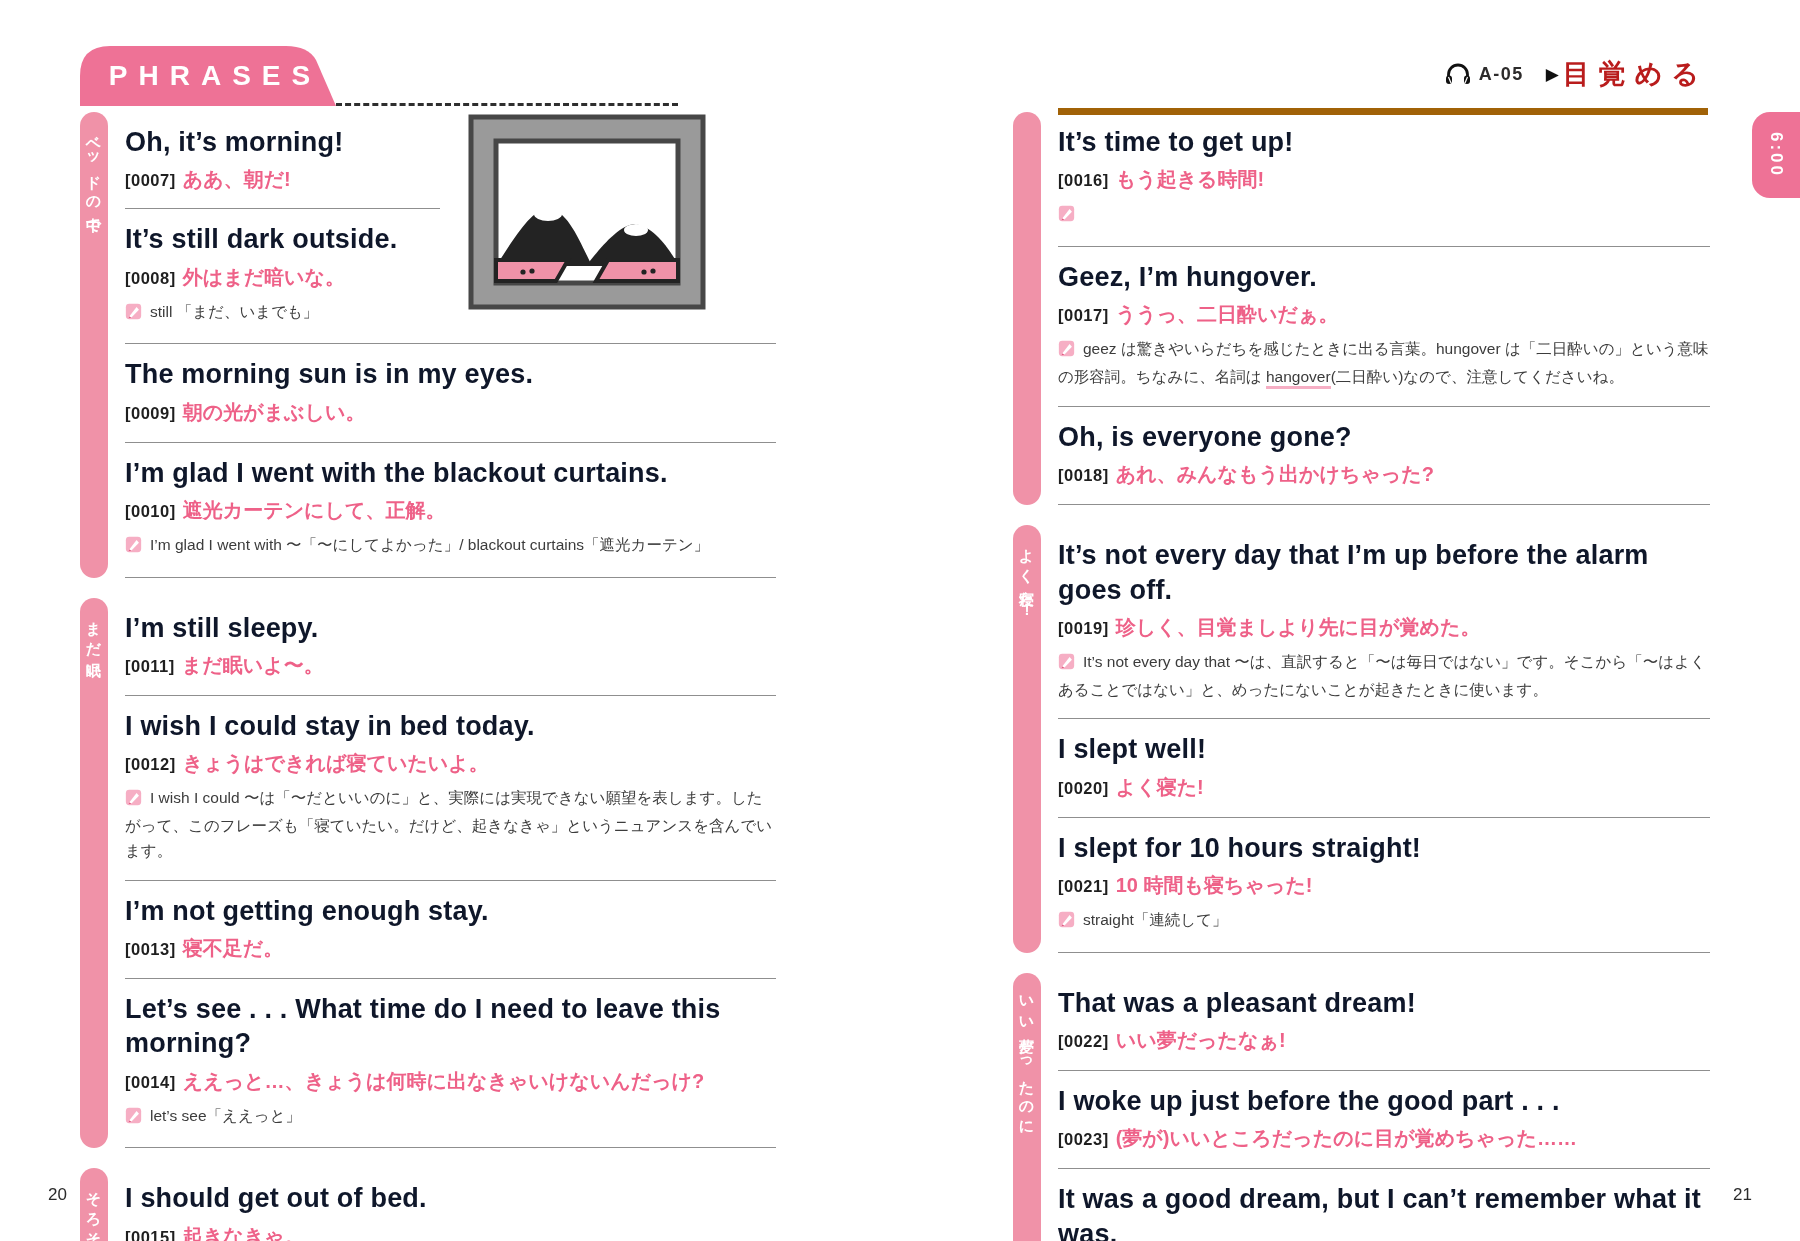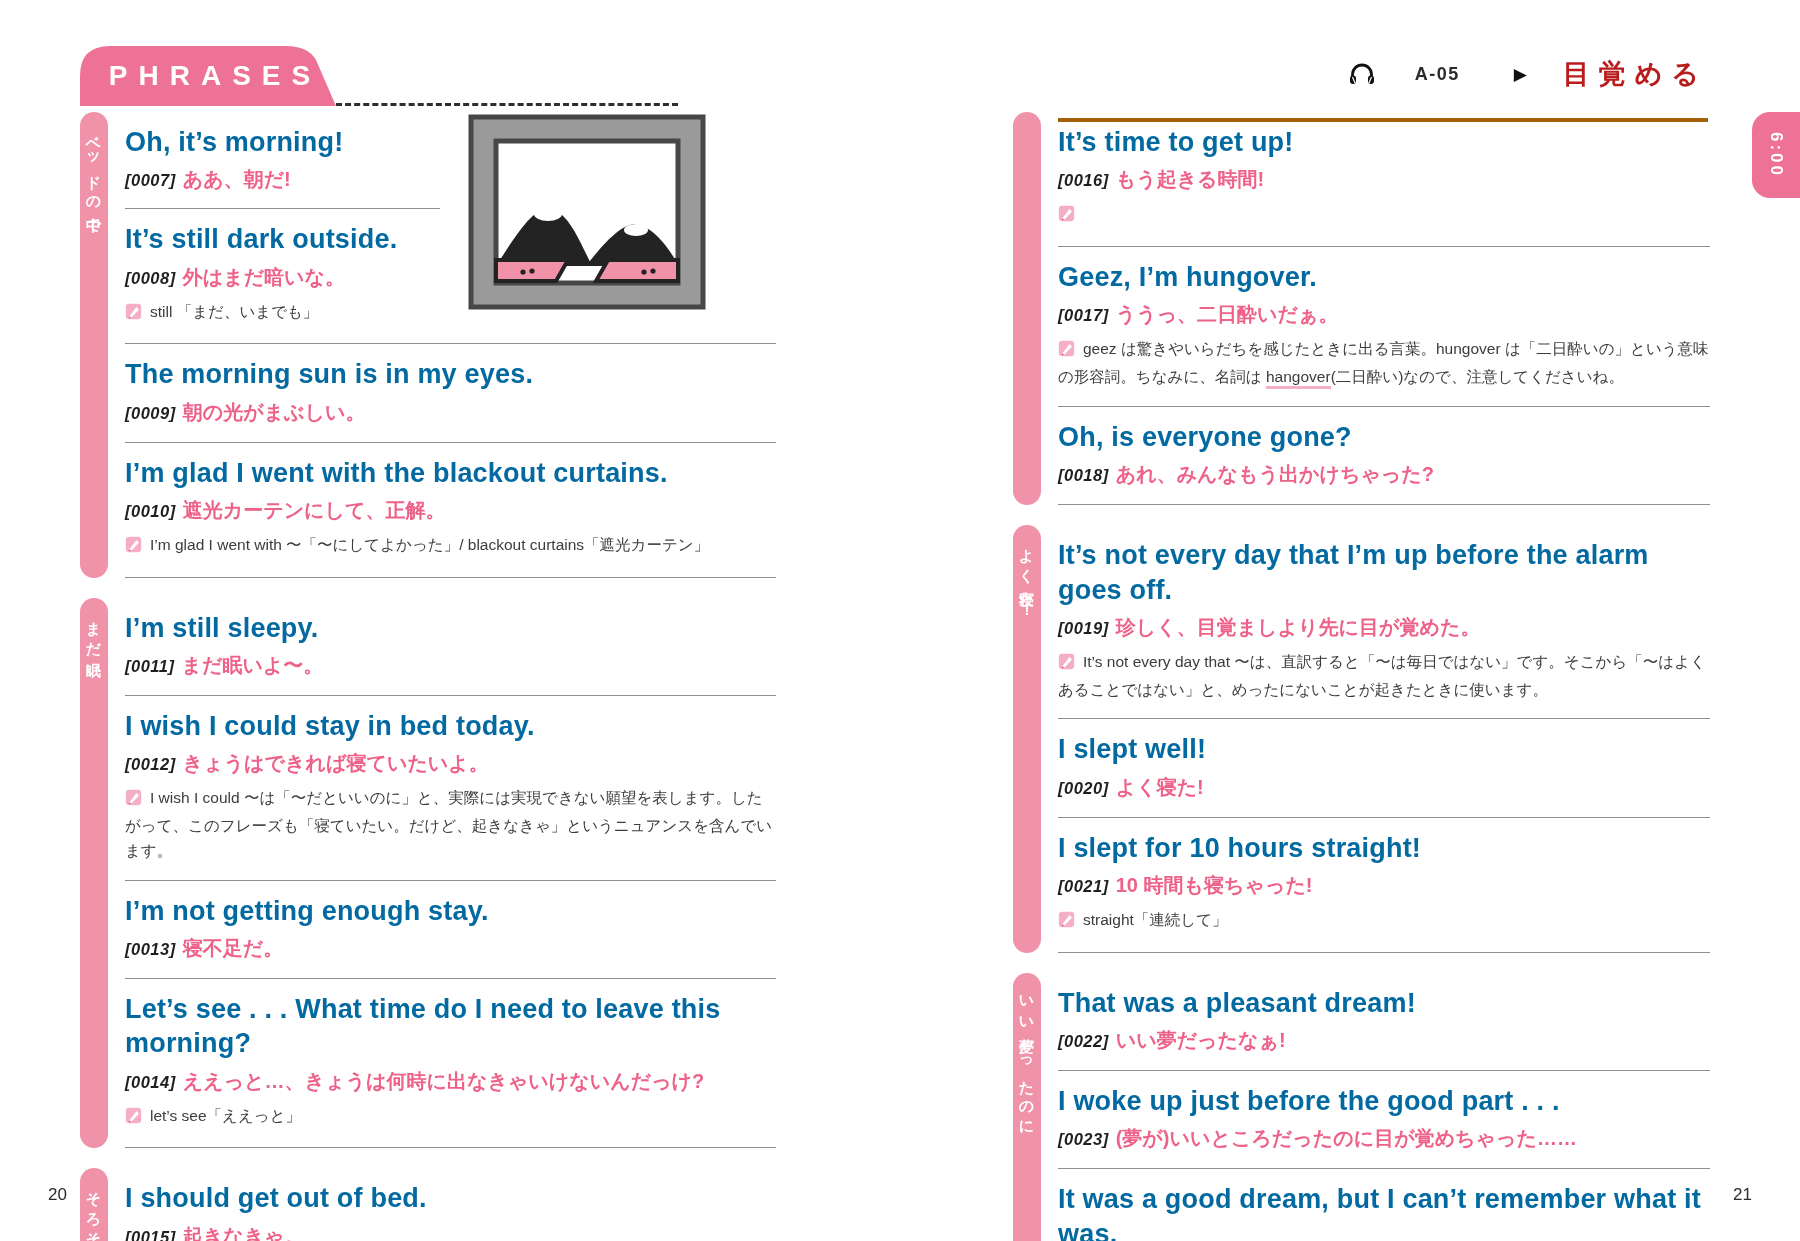--- a/index.html
+++ b/index.html
@@ -19,21 +19,21 @@
   }
   .dash-line { position:absolute; left:336px; top:103px; width:342px; border-top:3px dashed #2e2e2e; }
 
   
   .illus { position:absolute; left:468px; top:114px; }
 
   
   .rheader {
     position:absolute; left:1058px; top:56px; width:650px;
     display:flex; align-items:center; justify-content:flex-end;
-    padding-bottom:26px; border-bottom:4px solid #a16207;gap:32px;
+    padding-bottom:16px; border-bottom:7px solid #a16207;
   }
   .rheader .hp { margin-right:8px; display:inline-flex; }
   .track { font-size:18px; font-weight:bold; letter-spacing:1.5px; }
   .play  { font-size:17px; margin:0 4px 0 22px; color:#111; }
   .rtitle { font-size:27px; font-weight:bold; color:#b91c1c; letter-spacing:9px;font-family:Liberation Serif, serif; }
 
   .time-tab {
     position:absolute; left:1752px; top:112px; width:48px; height:86px;
     background:#ee7296; border-radius:18px 0 0 18px;
     display:flex; align-items:center; justify-content:center;
@@ -50,23 +50,23 @@
     display:flex; justify-content:center; padding-top:13px;
   }
   .sbar span {
     writing-mode:vertical-rl; text-orientation:upright;
     color:#fff; font-size:15px; font-weight:bold; letter-spacing:3px; line-height:1;
   }
   .entries { flex:1; margin-left:17px; min-width:0; }
   .entry { padding:13px 0 16px; border-bottom:1px solid #8f8f8f; }
   .entry.short-sep { border-bottom:none; position:relative; }
   .entry.short-sep::after { content:""; position:absolute; left:0; bottom:0; width:315px; border-bottom:1px solid #8f8f8f; }
-  .entry h2 { margin:0; font-size:27px; line-height:1.27; letter-spacing:0.2px; font-weight:bold; color:#0369a1; }
+  .entry h2 { margin:0; font-size:27px; line-height:1.27; letter-spacing:0.2px; font-weight:bold; color:#0f172a; }
   .jline { margin:7px 0 0; }
-  .idx { font-size:16.5px; font-weight:bold; color:#1f1f1f; letter-spacing:0.5px; margin-right:7px;font-style:italic; }
+  .idx { font-size:16.5px; font-weight:bold; color:#1f1f1f; letter-spacing:0.5px; margin-right:7px; }
   .ja  { font-size:20px; font-weight:bold; color:#ee6188; }
   .note { margin:9px 0 0; font-size:15.5px; line-height:1.6; color:#3c3c3c; }
   .note .nicon { display:inline-block; vertical-align:-3px; margin-right:8px; }
   .mark-underline { border-bottom:3px solid #f6aec4; padding-bottom:1px; }
 
   .pageno { position:absolute; font-size:17px; color:#2b2b2b; }
   .pageno.l { left:48px;  top:1185px; }
   .pageno.r { left:1733px; top:1185px; }
 </style>
 </head>

